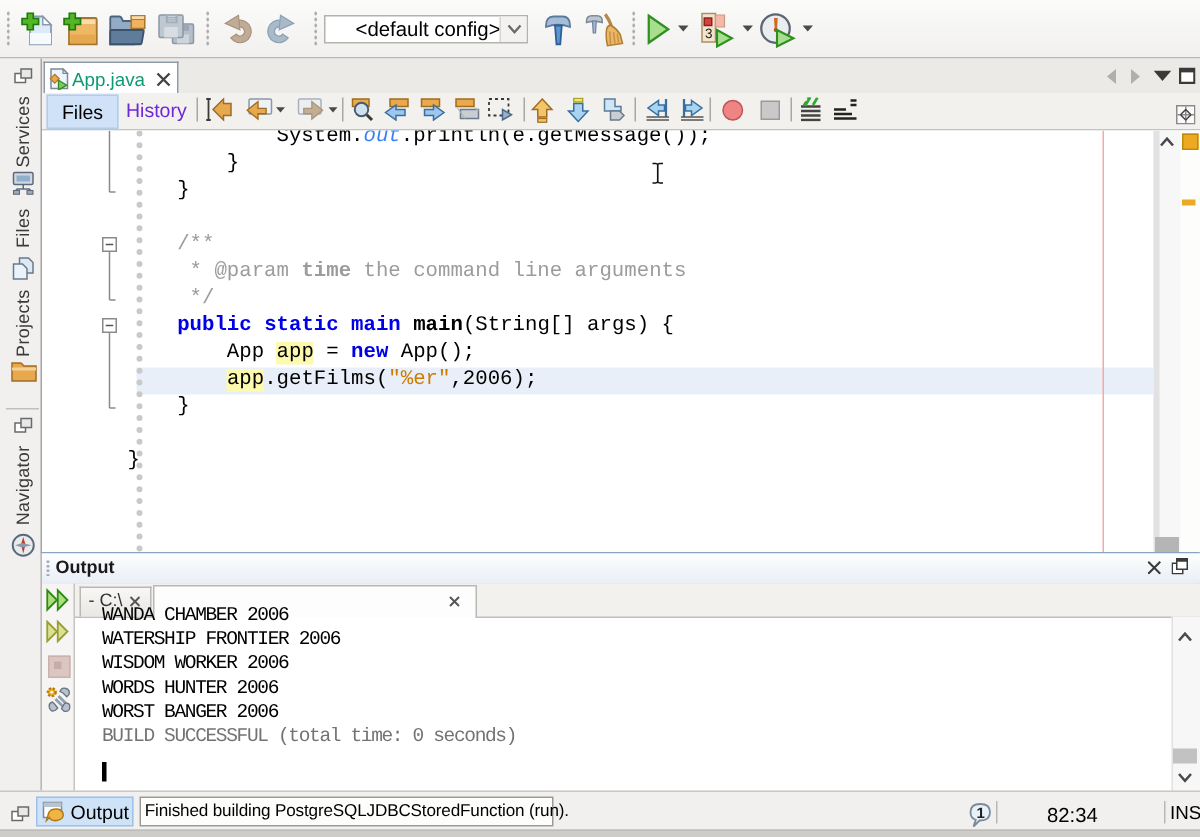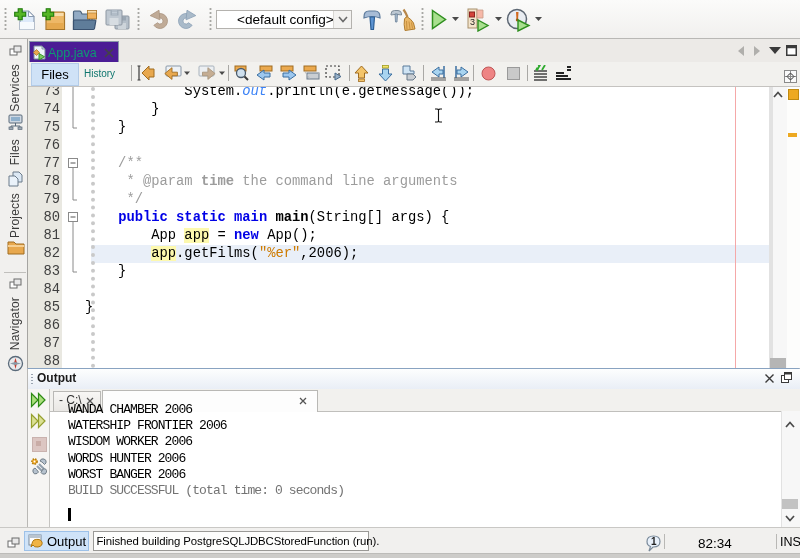--- a/index.html
+++ b/index.html
@@ -3,21 +3,21 @@
 <style>
 html,body{margin:0;padding:0;}
 body{width:800px;height:558px;position:relative;overflow:hidden;background:#f0efed;font-family:"Liberation Sans",sans-serif;}
 .abs{position:absolute;}
 .mono{font-family:"Liberation Mono",monospace;}
 
 #toolbar{left:0;top:0;width:800px;height:38px;background:linear-gradient(#fbfbfa,#f1f0ee);border-bottom:1px solid #b9b8b5;}
 .grip{top:7px;width:3px;height:24px;background-image:radial-gradient(circle,#a8a8a4 1px,transparent 1.2px);background-size:3px 4px;background-repeat:repeat-y;}
 
 #tabrow{left:28px;top:39px;width:772px;height:23px;background:#eceae7;}
-#apptab{left:1px;top:2px;height:21px;width:88px;background:#4c1d95;border:1px solid #8a98a8;border-bottom:none;}
+#apptab{left:1px;top:2px;height:21px;width:88px;background:#ffffff;border:1px solid #8a98a8;border-bottom:none;}
 
 #edbar{left:28px;top:62px;width:772px;height:24px;background:#f2f1ee;border-bottom:1px solid #c5c3c0;}
 .esep{top:3px;width:1px;height:16px;background:#a9a8a5;}
 #srcbtn{left:3px;top:1px;width:46px;height:21px;background:#cfe2f7;border:1px solid #b3cce9;color:#000;font-size:13px;text-align:center;line-height:21px;}
 
 #sidebar{left:0;top:39px;width:27px;height:489px;background:#f1f0ee;border-right:1px solid #a5a4a1;}
 .vtext{color:#3a3a3a;font-size:12px;writing-mode:vertical-rl;transform:rotate(180deg);letter-spacing:0.2px;}
 
 #code{left:28px;top:87px;width:772px;height:281px;background:#ffffff;overflow:hidden;}
 #gutter{left:0;top:-4px;width:34px;height:290px;background:#e9e8e1;color:#3f3f3f;font-size:13.8px;text-align:right;line-height:18px;padding-right:2px;box-sizing:border-box;}
@@ -205,21 +205,21 @@
  <svg class="abs" style="left:741px;top:8px" width="12" height="7">
       <path d="M0 0 L12 0 L6 7 Z" fill="#3a3a3a"></path>
     </svg>
  <svg class="abs" style="left:758px;top:6px" width="11" height="11">
       <rect x="0.75" y="0.75" width="9.5" height="9.5" fill="#fff" stroke="#3a3a3a" stroke-width="1.5"></rect>
       <rect x="0.75" y="0.75" width="9.5" height="2.5" fill="#3a3a3a"></rect>
     </svg>
 </div>
 <div id="edbar" class="abs">
  <div id="srcbtn" class="abs">Files</div>
- <div class="abs" style="left:56px;top:1px;font-size:10px;color:#0f766e;line-height:21px;">History</div>
+ <div class="abs" style="left:56px;top:1px;font-size:13px;color:#6d28d9;line-height:21px;">History</div>
  <div class="esep abs" style="left:103px;"></div>
 
  <svg class="abs" style="left:109px;top:3px" width="19" height="16" viewBox="0 0 19 16">
   <path d="M2 1 V15 M0.5 1 H3.5 M0.5 15 H3.5" stroke="#3a3a3a" stroke-width="1.2" fill="none"></path>
   <path d="M17 4 L17 12 L12 12 L12 15 L5 8 L12 1 L12 4 Z" fill="#e8a84e" stroke="#a06c20"></path>
  </svg>
 
  <svg class="abs" style="left:135px;top:3px" width="19" height="16" viewBox="0 0 19 16">
   <rect x="3" y="1" width="15" height="10" rx="1" fill="#eef2f6" stroke="#8a98a8"></rect>
   <path d="M15 7 L15 11 L9 11 L9 15 L1 8.5 L9 2 L9 7 Z" fill="#e8a84e" stroke="#a06c20" transform="translate(0,0) scale(0.9) translate(1,1)"></path>
@@ -317,21 +317,20 @@
   <path d="M12 2 H16 M12 5 H16" stroke="#222" stroke-width="1.8"></path>
  </svg>
 
  <svg class="abs" style="left:756px;top:8px" width="13" height="13" viewBox="0 0 13 13">
   <rect x="0.5" y="0.5" width="12" height="12" fill="#fafafa" stroke="#8a8a8a"></rect>
   <path d="M6.5 1 V12 M1 6.5 H12" stroke="#8a8a8a"></path>
   <path d="M6.5 3 L4.5 5 M6.5 3 L8.5 5 M6.5 10 L4.5 8 M6.5 10 L8.5 8 M3 6.5 L5 4.5 M3 6.5 L5 8.5 M10 6.5 L8 4.5 M10 6.5 L8 8.5" stroke="#444" stroke-width="1"></path>
  </svg>
 </div>
 <div id="code" class="abs">
- <div id="gutter" class="abs mono">73<br>74<br>75<br>76<br>77<br>78<br>79<br>80<br>81<br>82<br>83<br>84<br>85<br>86<br>87<br>88</div>
 
  <div class="abs" style="left:63px;top:158px;width:678px;height:18px;background:#e9eff8;"></div>
 
  <div class="abs" style="left:63px;top:0;width:1px;height:281px;border-left:4px dotted #c9c9c9;"></div>
 
  <div class="abs" style="left:707px;top:0;width:1px;height:281px;background:#f5a8a8;"></div>
 
  <svg class="abs" style="left:38px;top:0px" width="14" height="200" viewBox="0 0 14 200">
   <path d="M7 0 V41 M7 41 H11" stroke="#8a8a8a" fill="none"></path>
   <rect x="2.5" y="71.5" width="9" height="9" fill="#fff" stroke="#8a8a8a"></rect>

